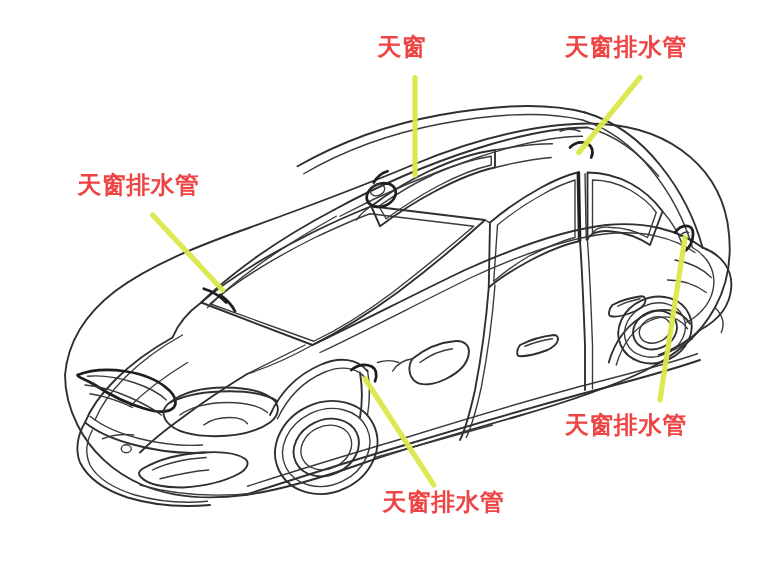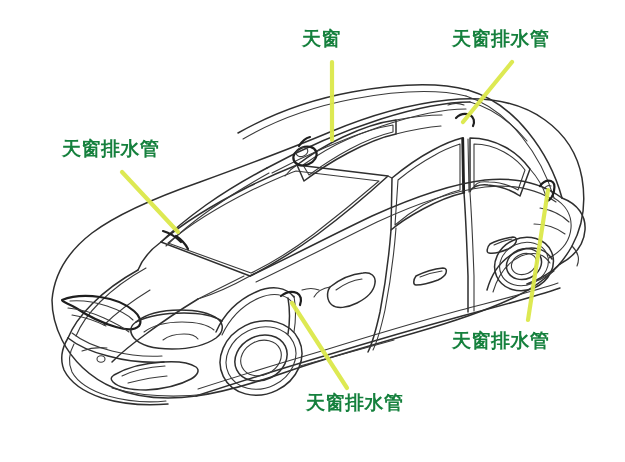--- a/index.html
+++ b/index.html
@@ -6,21 +6,21 @@
   html,body{margin:0;padding:0;background:#ffffff;}
   body{
     width:625px;height:462px;
     font-family:"DejaVu Sans","Liberation Sans",sans-serif;
     overflow:hidden;position:relative;
   }
   #stage{position:relative;width:625px;height:462px;background:#ffffff;}
   #diagram{position:absolute;inset:0;width:625px;height:462px;}
   .label{
     position:absolute;
-    color:#15803d;
+    color:#ef4444;
     font-size:19px;
     font-weight:600;
     line-height:1.1;
     white-space:nowrap;
     letter-spacing:0.5px;
     font-family:"DejaVu Sans","Liberation Sans",sans-serif;
     user-select:none;
   }
 </style>
 </head>

